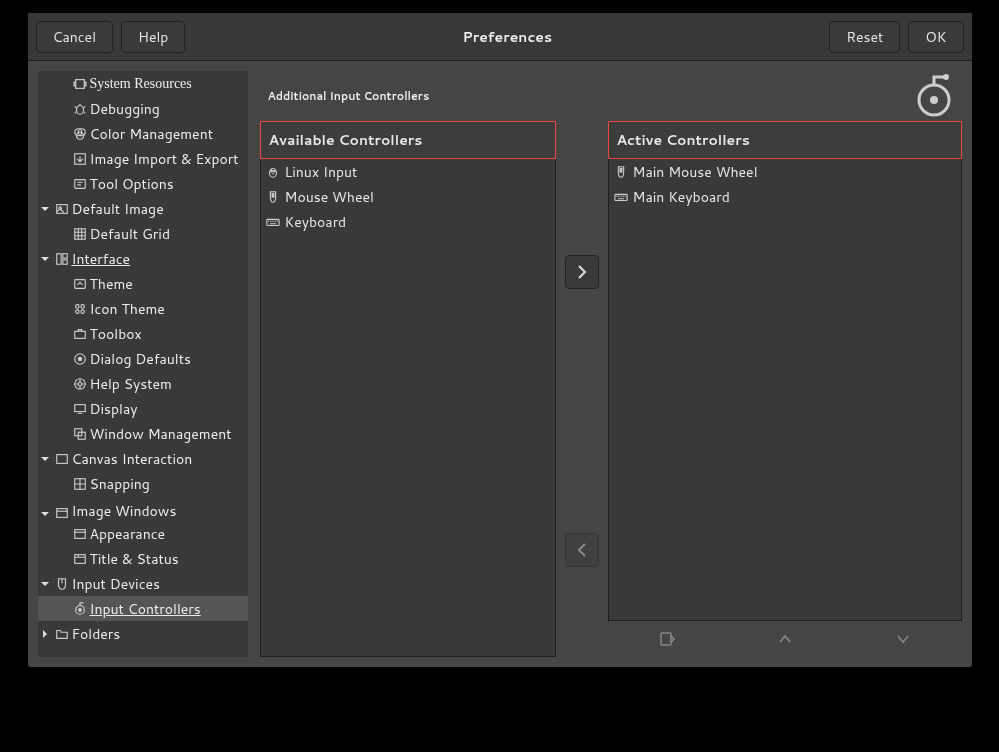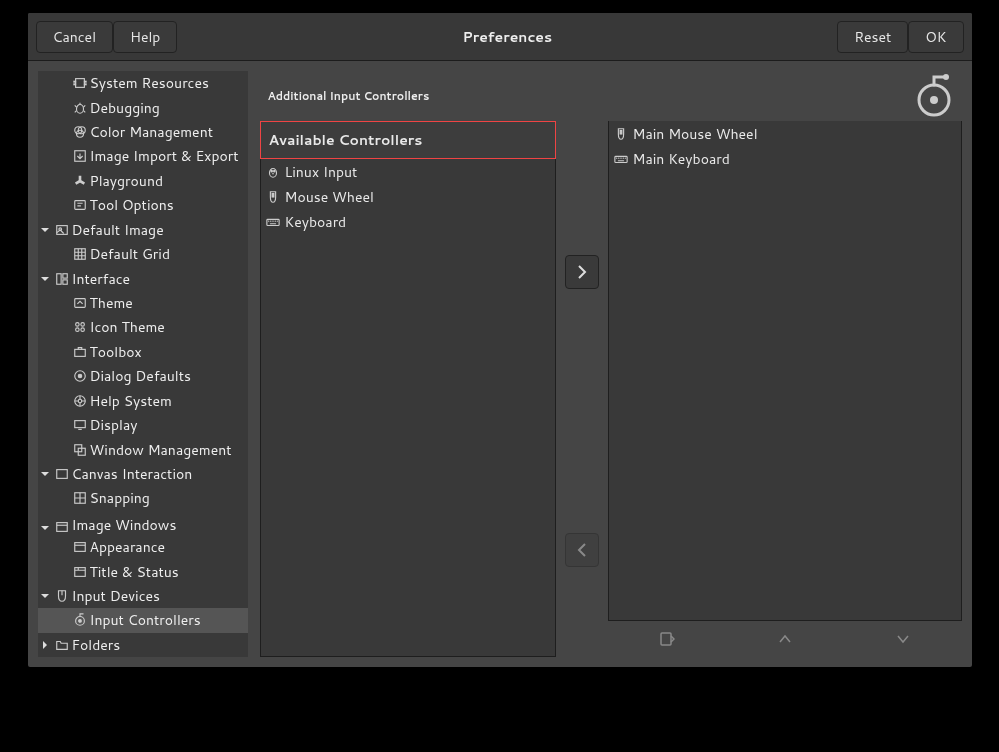--- a/index.html
+++ b/index.html
@@ -41,21 +41,21 @@
   .btn {
     background: #3a3a3a;
     border: 1px solid #222;
     color: #e6e6e6;
     padding: 5px 16px;
     border-radius: 4px;
     font-size: 14px;
     font-family: inherit;
     cursor: pointer;
   }
-  .btn + .btn { }
+  .btn + .btn { margin-left: 8px; }
   .btn-group-right { margin-left: auto; display: flex; }
 
   .body {
     flex: 1;
     display: flex;
     padding: 10px;
     gap: 12px;
     min-height: 0;
   }
 
@@ -224,21 +224,21 @@
     <button class="btn">Help</button>
     <div class="title">Preferences</div>
     <div class="btn-group-right">
       <button class="btn">Reset</button>
       <button class="btn">OK</button>
     </div>
   </div>
 
   <div class="body">
     <div class="sidebar" id="sidebar">
-        <div class="tree-row depth1" style="padding-left: 18px;">
+        <div class="tree-row depth1" style="padding-left: 18px; font-family: Liberation Serif, serif;">
           <span class="expander"></span>
           <span class="tree-icon">
             <svg width="14" height="14" viewBox="0 0 16 16" stroke="#ccc" fill="none" stroke-width="1.3">
               <rect x="3" y="3" width="10" height="10"></rect>
               <rect x="1" y="6" width="2" height="1"></rect>
               <rect x="1" y="9" width="2" height="1"></rect>
               <rect x="13" y="6" width="2" height="1"></rect>
               <rect x="13" y="9" width="2" height="1"></rect>
             </svg>
           </span>
@@ -272,29 +272,20 @@
               <rect x="2" y="2" width="12" height="12"></rect>
               <path d="M8 5 L8 11 M5 8 L8 11 L11 8"></path>
             </svg>
           </span>
           <span class="tree-label">Image Import &amp; Export</span>
         </div>
         <div class="tree-row depth1" style="padding-left: 18px;">
           <span class="expander"></span>
           <span class="tree-icon">
             <svg width="14" height="14" viewBox="0 0 16 16" stroke="#ccc" fill="none" stroke-width="1.3">
-              <path d="M8 8 L8 2 M8 8 L13 11 M8 8 L3 11" stroke-width="3"></path>
-            </svg>
-          </span>
-          <span class="tree-label">Playground</span>
-        </div>
-        <div class="tree-row depth1" style="padding-left: 18px;">
-          <span class="expander"></span>
-          <span class="tree-icon">
-            <svg width="14" height="14" viewBox="0 0 16 16" stroke="#ccc" fill="none" stroke-width="1.3">
               <rect x="2" y="3" width="12" height="10" rx="1"></rect>
               <path d="M5 6 L11 6 M5 9 L9 9"></path>
             </svg>
           </span>
           <span class="tree-label">Tool Options</span>
         </div>
         <div class="tree-row depth0" style="padding-left: 0px;">
           <span class="expander">
             <svg width="10" height="10" viewBox="0 0 10 10">
               <path d="M1 3 L5 7 L9 3 Z" fill="#ddd"></path>
@@ -312,180 +303,180 @@
         <div class="tree-row depth1" style="padding-left: 18px;">
           <span class="expander"></span>
           <span class="tree-icon">
             <svg width="14" height="14" viewBox="0 0 16 16" stroke="#ccc" fill="none" stroke-width="1.3">
               <rect x="2" y="2" width="12" height="12"></rect>
               <path d="M6 2 L6 14 M10 2 L10 14 M2 6 L14 6 M2 10 L14 10"></path>
             </svg>
           </span>
           <span class="tree-label">Default Grid</span>
         </div>
+        <div class="tree-row depth0" style="padding-left: 0px; text-decoration: underline;">
+          <span class="expander">
+            <svg width="10" height="10" viewBox="0 0 10 10">
+              <path d="M1 3 L5 7 L9 3 Z" fill="#ddd"></path>
+            </svg>
+          </span>
+          <span class="tree-icon">
+            <svg width="14" height="14" viewBox="0 0 16 16" stroke="#ccc" fill="none" stroke-width="1.3">
+              <rect x="2" y="2" width="5" height="12"></rect>
+              <rect x="9" y="2" width="5" height="5"></rect>
+              <rect x="9" y="9" width="5" height="5"></rect>
+            </svg>
+          </span>
+          <span class="tree-label">Interface</span>
+        </div>
+        <div class="tree-row depth1" style="padding-left: 18px;">
+          <span class="expander"></span>
+          <span class="tree-icon">
+            <svg width="14" height="14" viewBox="0 0 16 16" stroke="#ccc" fill="none" stroke-width="1.3">
+              <rect x="2" y="3" width="12" height="10" rx="1"></rect>
+              <path d="M5 9 L8 6 L11 9"></path>
+            </svg>
+          </span>
+          <span class="tree-label">Theme</span>
+        </div>
+        <div class="tree-row depth1" style="padding-left: 18px;">
+          <span class="expander"></span>
+          <span class="tree-icon">
+            <svg width="14" height="14" viewBox="0 0 16 16" stroke="#ccc" fill="none" stroke-width="1.3">
+              <circle cx="5" cy="5" r="2"></circle>
+              <circle cx="11" cy="5" r="2"></circle>
+              <circle cx="5" cy="11" r="2"></circle>
+              <circle cx="11" cy="11" r="2"></circle>
+            </svg>
+          </span>
+          <span class="tree-label">Icon Theme</span>
+        </div>
+        <div class="tree-row depth1" style="padding-left: 18px; text-align: right;">
+          <span class="expander"></span>
+          <span class="tree-icon">
+            <svg width="14" height="14" viewBox="0 0 16 16" stroke="#ccc" fill="none" stroke-width="1.3">
+              <rect x="2" y="5" width="12" height="8"></rect>
+              <path d="M6 5 L6 3 L10 3 L10 5"></path>
+            </svg>
+          </span>
+          <span class="tree-label">Toolbox</span>
+        </div>
+        <div class="tree-row depth1" style="padding-left: 18px;">
+          <span class="expander"></span>
+          <span class="tree-icon">
+            <svg width="14" height="14" viewBox="0 0 16 16" stroke="#ccc" fill="none" stroke-width="1.3">
+              <circle cx="8" cy="8" r="6"></circle>
+              <circle cx="8" cy="8" r="2" fill="#ccc"></circle>
+            </svg>
+          </span>
+          <span class="tree-label">Dialog Defaults</span>
+        </div>
+        <div class="tree-row depth1" style="padding-left: 18px;">
+          <span class="expander"></span>
+          <span class="tree-icon">
+            <svg width="14" height="14" viewBox="0 0 16 16" stroke="#ccc" fill="none" stroke-width="1.3">
+              <circle cx="8" cy="8" r="6"></circle>
+              <circle cx="8" cy="8" r="2"></circle>
+              <path d="M8 2 L8 6 M8 10 L8 14 M2 8 L6 8 M10 8 L14 8"></path>
+            </svg>
+          </span>
+          <span class="tree-label">Help System</span>
+        </div>
+        <div class="tree-row depth1" style="padding-left: 18px;">
+          <span class="expander"></span>
+          <span class="tree-icon">
+            <svg width="14" height="14" viewBox="0 0 16 16" stroke="#ccc" fill="none" stroke-width="1.3">
+              <rect x="2" y="3" width="12" height="8"></rect>
+              <path d="M6 13 L10 13"></path>
+            </svg>
+          </span>
+          <span class="tree-label">Display</span>
+        </div>
+        <div class="tree-row depth1" style="padding-left: 18px;">
+          <span class="expander"></span>
+          <span class="tree-icon">
+            <svg width="14" height="14" viewBox="0 0 16 16" stroke="#ccc" fill="none" stroke-width="1.3">
+              <rect x="2" y="2" width="8" height="8"></rect>
+              <rect x="6" y="6" width="8" height="8"></rect>
+            </svg>
+          </span>
+          <span class="tree-label">Window Management</span>
+        </div>
         <div class="tree-row depth0" style="padding-left: 0px;">
           <span class="expander">
             <svg width="10" height="10" viewBox="0 0 10 10">
               <path d="M1 3 L5 7 L9 3 Z" fill="#ddd"></path>
             </svg>
           </span>
           <span class="tree-icon">
             <svg width="14" height="14" viewBox="0 0 16 16" stroke="#ccc" fill="none" stroke-width="1.3">
-              <rect x="2" y="2" width="5" height="12"></rect>
-              <rect x="9" y="2" width="5" height="5"></rect>
-              <rect x="9" y="9" width="5" height="5"></rect>
-            </svg>
-          </span>
-          <span class="tree-label">Interface</span>
-        </div>
-        <div class="tree-row depth1" style="padding-left: 18px;">
-          <span class="expander"></span>
-          <span class="tree-icon">
-            <svg width="14" height="14" viewBox="0 0 16 16" stroke="#ccc" fill="none" stroke-width="1.3">
-              <rect x="2" y="3" width="12" height="10" rx="1"></rect>
-              <path d="M5 9 L8 6 L11 9"></path>
-            </svg>
-          </span>
-          <span class="tree-label">Theme</span>
-        </div>
-        <div class="tree-row depth1" style="padding-left: 18px;">
-          <span class="expander"></span>
-          <span class="tree-icon">
-            <svg width="14" height="14" viewBox="0 0 16 16" stroke="#ccc" fill="none" stroke-width="1.3">
-              <circle cx="5" cy="5" r="2"></circle>
-              <circle cx="11" cy="5" r="2"></circle>
-              <circle cx="5" cy="11" r="2"></circle>
-              <circle cx="11" cy="11" r="2"></circle>
-            </svg>
-          </span>
-          <span class="tree-label">Icon Theme</span>
-        </div>
-        <div class="tree-row depth1" style="padding-left: 18px; text-align: right;">
-          <span class="expander"></span>
-          <span class="tree-icon">
-            <svg width="14" height="14" viewBox="0 0 16 16" stroke="#ccc" fill="none" stroke-width="1.3">
-              <rect x="2" y="5" width="12" height="8"></rect>
-              <path d="M6 5 L6 3 L10 3 L10 5"></path>
-            </svg>
-          </span>
-          <span class="tree-label">Toolbox</span>
-        </div>
-        <div class="tree-row depth1" style="padding-left: 18px;">
-          <span class="expander"></span>
-          <span class="tree-icon">
-            <svg width="14" height="14" viewBox="0 0 16 16" stroke="#ccc" fill="none" stroke-width="1.3">
-              <circle cx="8" cy="8" r="6"></circle>
-              <circle cx="8" cy="8" r="2" fill="#ccc"></circle>
-            </svg>
-          </span>
-          <span class="tree-label">Dialog Defaults</span>
-        </div>
-        <div class="tree-row depth1" style="padding-left: 18px;">
-          <span class="expander"></span>
-          <span class="tree-icon">
-            <svg width="14" height="14" viewBox="0 0 16 16" stroke="#ccc" fill="none" stroke-width="1.3">
-              <circle cx="8" cy="8" r="6"></circle>
-              <circle cx="8" cy="8" r="2"></circle>
-              <path d="M8 2 L8 6 M8 10 L8 14 M2 8 L6 8 M10 8 L14 8"></path>
-            </svg>
-          </span>
-          <span class="tree-label">Help System</span>
-        </div>
-        <div class="tree-row depth1" style="padding-left: 18px;">
-          <span class="expander"></span>
-          <span class="tree-icon">
-            <svg width="14" height="14" viewBox="0 0 16 16" stroke="#ccc" fill="none" stroke-width="1.3">
-              <rect x="2" y="3" width="12" height="8"></rect>
-              <path d="M6 13 L10 13"></path>
-            </svg>
-          </span>
-          <span class="tree-label">Display</span>
-        </div>
-        <div class="tree-row depth1" style="padding-left: 18px;">
-          <span class="expander"></span>
-          <span class="tree-icon">
-            <svg width="14" height="14" viewBox="0 0 16 16" stroke="#ccc" fill="none" stroke-width="1.3">
-              <rect x="2" y="2" width="8" height="8"></rect>
-              <rect x="6" y="6" width="8" height="8"></rect>
-            </svg>
-          </span>
-          <span class="tree-label">Window Management</span>
+              <rect x="2" y="3" width="12" height="10"></rect>
+            </svg>
+          </span>
+          <span class="tree-label">Canvas Interaction</span>
+        </div>
+        <div class="tree-row depth1" style="padding-left: 18px;">
+          <span class="expander"></span>
+          <span class="tree-icon">
+            <svg width="14" height="14" viewBox="0 0 16 16" stroke="#ccc" fill="none" stroke-width="1.3">
+              <rect x="2" y="2" width="12" height="12"></rect>
+              <path d="M8 2 L8 14 M2 8 L14 8"></path>
+            </svg>
+          </span>
+          <span class="tree-label">Snapping</span>
+        </div>
+        <div class="tree-row depth0" style="padding-left: 0px; align-items: flex-end;">
+          <span class="expander">
+            <svg width="10" height="10" viewBox="0 0 10 10">
+              <path d="M1 3 L5 7 L9 3 Z" fill="#ddd"></path>
+            </svg>
+          </span>
+          <span class="tree-icon">
+            <svg width="14" height="14" viewBox="0 0 16 16" stroke="#ccc" fill="none" stroke-width="1.3">
+              <rect x="2" y="3" width="12" height="10"></rect>
+              <path d="M2 6 L14 6"></path>
+            </svg>
+          </span>
+          <span class="tree-label">Image Windows</span>
+        </div>
+        <div class="tree-row depth1" style="padding-left: 18px;">
+          <span class="expander"></span>
+          <span class="tree-icon">
+            <svg width="14" height="14" viewBox="0 0 16 16" stroke="#ccc" fill="none" stroke-width="1.3">
+              <rect x="2" y="3" width="12" height="10"></rect>
+              <path d="M2 6 L14 6"></path>
+            </svg>
+          </span>
+          <span class="tree-label">Appearance</span>
+        </div>
+        <div class="tree-row depth1" style="padding-left: 18px;">
+          <span class="expander"></span>
+          <span class="tree-icon">
+            <svg width="14" height="14" viewBox="0 0 16 16" stroke="#ccc" fill="none" stroke-width="1.3">
+              <rect x="2" y="3" width="12" height="10"></rect>
+              <path d="M2 6 L14 6 M6 3 L6 6"></path>
+            </svg>
+          </span>
+          <span class="tree-label">Title &amp; Status</span>
         </div>
         <div class="tree-row depth0" style="padding-left: 0px;">
           <span class="expander">
             <svg width="10" height="10" viewBox="0 0 10 10">
               <path d="M1 3 L5 7 L9 3 Z" fill="#ddd"></path>
             </svg>
           </span>
           <span class="tree-icon">
             <svg width="14" height="14" viewBox="0 0 16 16" stroke="#ccc" fill="none" stroke-width="1.3">
-              <rect x="2" y="3" width="12" height="10"></rect>
-            </svg>
-          </span>
-          <span class="tree-label">Canvas Interaction</span>
-        </div>
-        <div class="tree-row depth1" style="padding-left: 18px;">
-          <span class="expander"></span>
-          <span class="tree-icon">
-            <svg width="14" height="14" viewBox="0 0 16 16" stroke="#ccc" fill="none" stroke-width="1.3">
-              <rect x="2" y="2" width="12" height="12"></rect>
-              <path d="M8 2 L8 14 M2 8 L14 8"></path>
-            </svg>
-          </span>
-          <span class="tree-label">Snapping</span>
-        </div>
-        <div class="tree-row depth0" style="padding-left: 0px; align-items: flex-end;">
-          <span class="expander">
-            <svg width="10" height="10" viewBox="0 0 10 10">
-              <path d="M1 3 L5 7 L9 3 Z" fill="#ddd"></path>
-            </svg>
-          </span>
-          <span class="tree-icon">
-            <svg width="14" height="14" viewBox="0 0 16 16" stroke="#ccc" fill="none" stroke-width="1.3">
-              <rect x="2" y="3" width="12" height="10"></rect>
-              <path d="M2 6 L14 6"></path>
-            </svg>
-          </span>
-          <span class="tree-label">Image Windows</span>
-        </div>
-        <div class="tree-row depth1" style="padding-left: 18px;">
-          <span class="expander"></span>
-          <span class="tree-icon">
-            <svg width="14" height="14" viewBox="0 0 16 16" stroke="#ccc" fill="none" stroke-width="1.3">
-              <rect x="2" y="3" width="12" height="10"></rect>
-              <path d="M2 6 L14 6"></path>
-            </svg>
-          </span>
-          <span class="tree-label">Appearance</span>
-        </div>
-        <div class="tree-row depth1" style="padding-left: 18px;">
-          <span class="expander"></span>
-          <span class="tree-icon">
-            <svg width="14" height="14" viewBox="0 0 16 16" stroke="#ccc" fill="none" stroke-width="1.3">
-              <rect x="2" y="3" width="12" height="10"></rect>
-              <path d="M2 6 L14 6 M6 3 L6 6"></path>
-            </svg>
-          </span>
-          <span class="tree-label">Title &amp; Status</span>
-        </div>
-        <div class="tree-row depth0" style="padding-left: 0px;">
-          <span class="expander">
-            <svg width="10" height="10" viewBox="0 0 10 10">
-              <path d="M1 3 L5 7 L9 3 Z" fill="#ddd"></path>
-            </svg>
-          </span>
-          <span class="tree-icon">
-            <svg width="14" height="14" viewBox="0 0 16 16" stroke="#ccc" fill="none" stroke-width="1.3">
               <path d="M4 2 L4 8 Q4 14 8 14 Q12 14 12 8 L12 2 Z"></path>
               <path d="M8 2 L8 7"></path>
             </svg>
           </span>
           <span class="tree-label">Input Devices</span>
         </div>
-        <div class="tree-row depth1 selected" style="padding-left: 18px;">
+        <div class="tree-row depth1 selected" style="padding-left: 18px; text-decoration: underline;">
           <span class="expander"></span>
           <span class="tree-icon">
             <svg width="14" height="14" viewBox="0 0 16 16" stroke="#ccc" fill="none" stroke-width="1.3">
               <circle cx="8" cy="9" r="5"></circle>
               <circle cx="8" cy="9" r="1.5" fill="#ccc"></circle>
               <path d="M8 4 L8 1 L12 1"></path>
             </svg>
           </span>
           <span class="tree-label">Input Controllers</span>
         </div>
@@ -561,20 +552,21 @@
           </div>
           <div class="mid-spacer"></div>
           <div class="arrow-btn disabled">
             <svg width="16" height="16" viewBox="0 0 16 16">
                 <path d="M11 2 L5 8 L11 14"></path>
               </svg>
           </div>
         </div>
 
         <div class="col col-right">
+          <div class="panel-header">Active Controllers</div>
           <div class="list" id="active-list" style="flex:1;">
               <div class="list-row">
                 <span class="list-icon">
                   <svg width="14" height="14" viewBox="0 0 16 16" stroke="#ccc" fill="none" stroke-width="1.3">
                     <path d="M5 2 L11 2 L11 8 Q11 14 8 14 Q5 14 5 8 Z"></path>
                     <rect x="7" y="4" width="2" height="4" fill="#ccc"></rect>
                   </svg>
                 </span>
                 <span>Main Mouse Wheel</span>
               </div>

